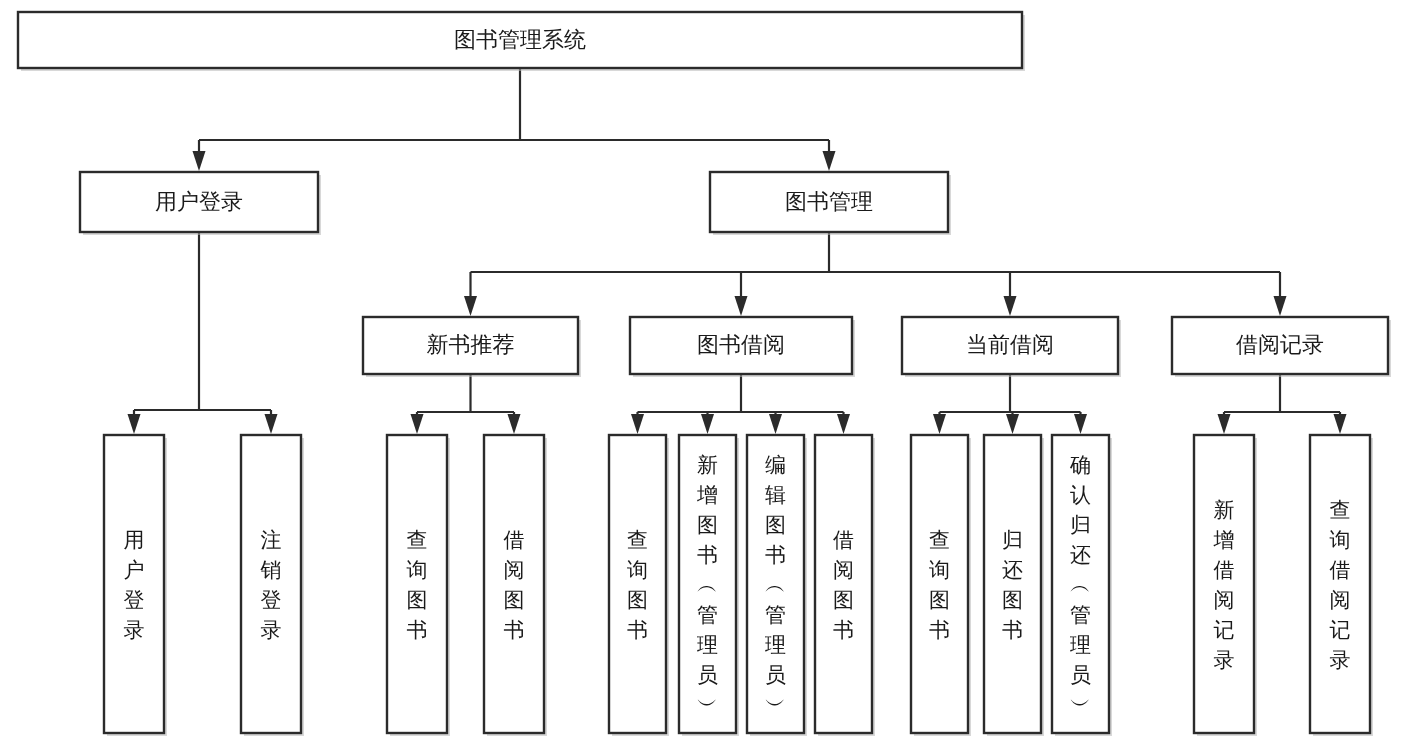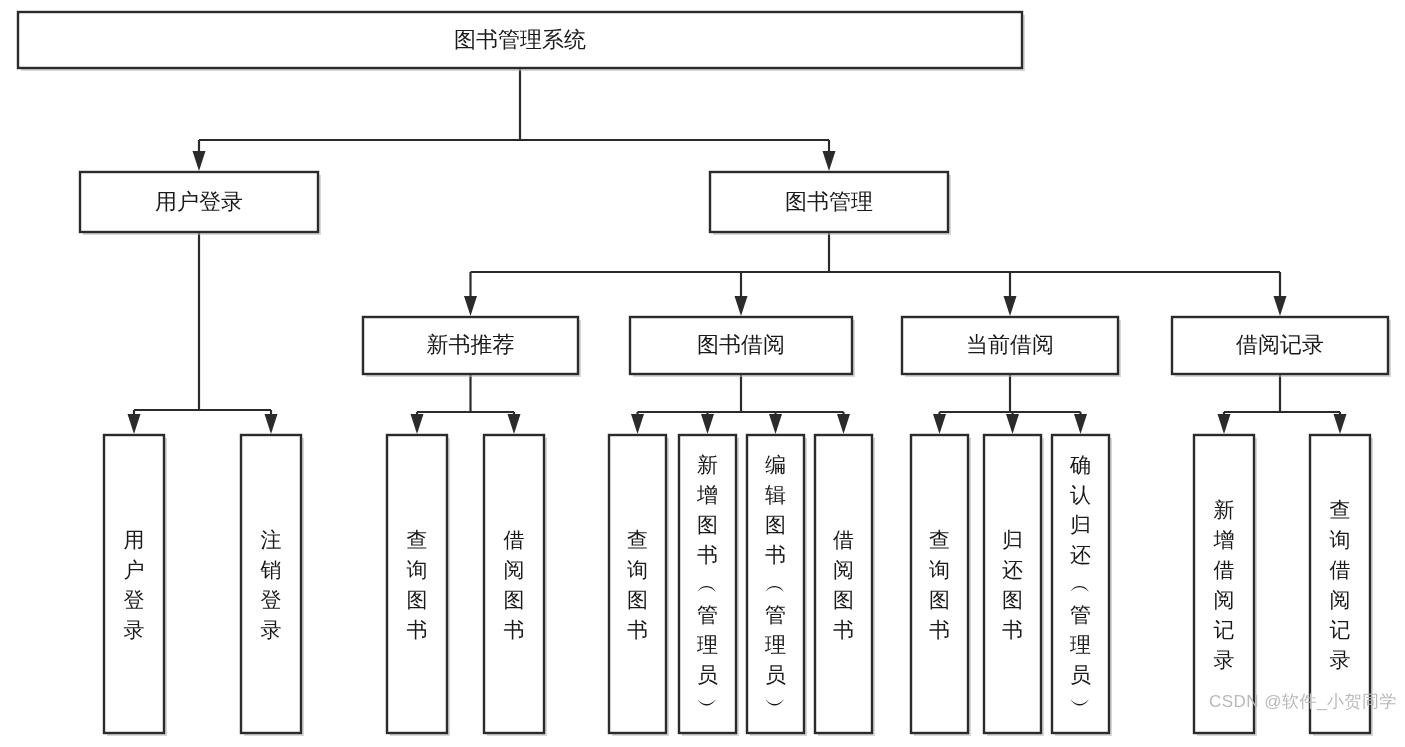--- a/index.html
+++ b/index.html
@@ -226,14 +226,13 @@
           <rect x="1194" y="435" width="60" height="298" class="node-box"></rect>
           <text x="1224" y="517.4" class="node-label-v"><tspan x="1224" dy="0">新</tspan><tspan x="1224" dy="30">增</tspan><tspan x="1224" dy="30">借</tspan><tspan x="1224" dy="30">阅</tspan><tspan x="1224" dy="30">记</tspan><tspan x="1224" dy="30">录</tspan></text>
         </g>
         <g>
           <rect x="1313" y="438" width="60" height="298" class="node-shadow"></rect>
           <rect x="1310" y="435" width="60" height="298" class="node-box"></rect>
           <text x="1340" y="517.4" class="node-label-v"><tspan x="1340" dy="0">查</tspan><tspan x="1340" dy="30">询</tspan><tspan x="1340" dy="30">借</tspan><tspan x="1340" dy="30">阅</tspan><tspan x="1340" dy="30">记</tspan><tspan x="1340" dy="30">录</tspan></text>
         </g>
       </g>
   </svg>
-  <div class="watermark">CSDN @软件_小贺同学</div>
 </div>
 
 </body></html>

